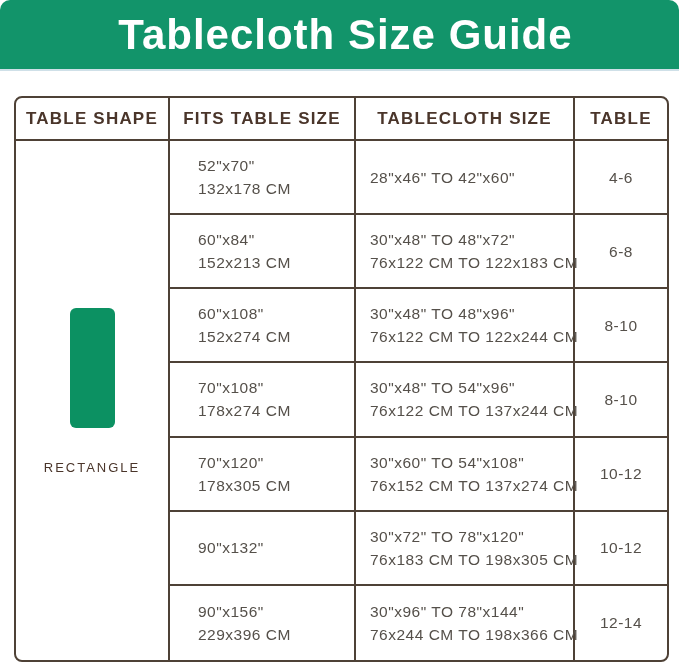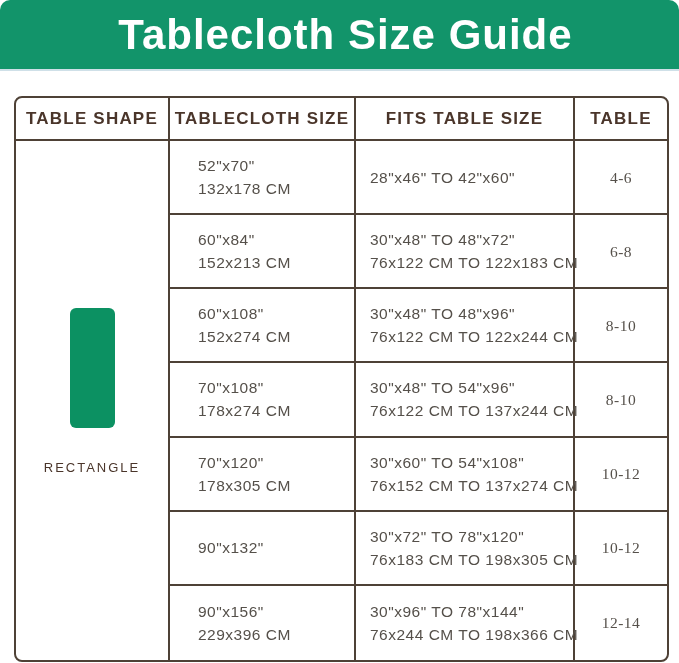--- a/index.html
+++ b/index.html
@@ -54,36 +54,36 @@
 
   .dcell {
     flex-direction: column; justify-content: center;
     color: #55504a; font-size: 15.5px; letter-spacing: 0.5px; line-height: 23px;
     white-space: nowrap;
   }
   .col2 { padding-left: 28px; }
   .col3 { padding-left: 14px; }
   .seats { align-items: center; }
 
-  .c2 { grid-column: 2; } .c3 { grid-column: 3; } .c4 { grid-column: 4; font-family: Liberation Serif, serif; }
+  .c2 { grid-column: 2; } .c3 { grid-column: 3; } .c4 { grid-column: 4; }
   .r1 { grid-row: 2; } .r2 { grid-row: 3; } .r3 { grid-row: 4; }
   .r4 { grid-row: 5; } .r5 { grid-row: 6; } .r6 { grid-row: 7; } .r7 { grid-row: 8; }
 </style>
 </head>
 <body>
 
 <header class="banner">
   <h1>Tablecloth Size Guide</h1>
 </header>
 
 <div class="tbl">
 
   <div class="cell hcell br bb">TABLE SHAPE</div>
+  <div class="cell hcell br bb">FITS TABLE SIZE</div>
   <div class="cell hcell br bb">TABLECLOTH SIZE</div>
-  <div class="cell hcell br bb">FITS TABLE SIZE</div>
   <div class="cell hcell bb">TABLE</div>
 
   <div class="cell shape-cell br">
     <div class="rect-shape"></div>
     <div class="shape-label">RECTANGLE</div>
   </div>
 
   <div class="cell dcell col2 br bb c2 r1">
     <span>52"x70"</span>
     <span>132x178 CM</span>

